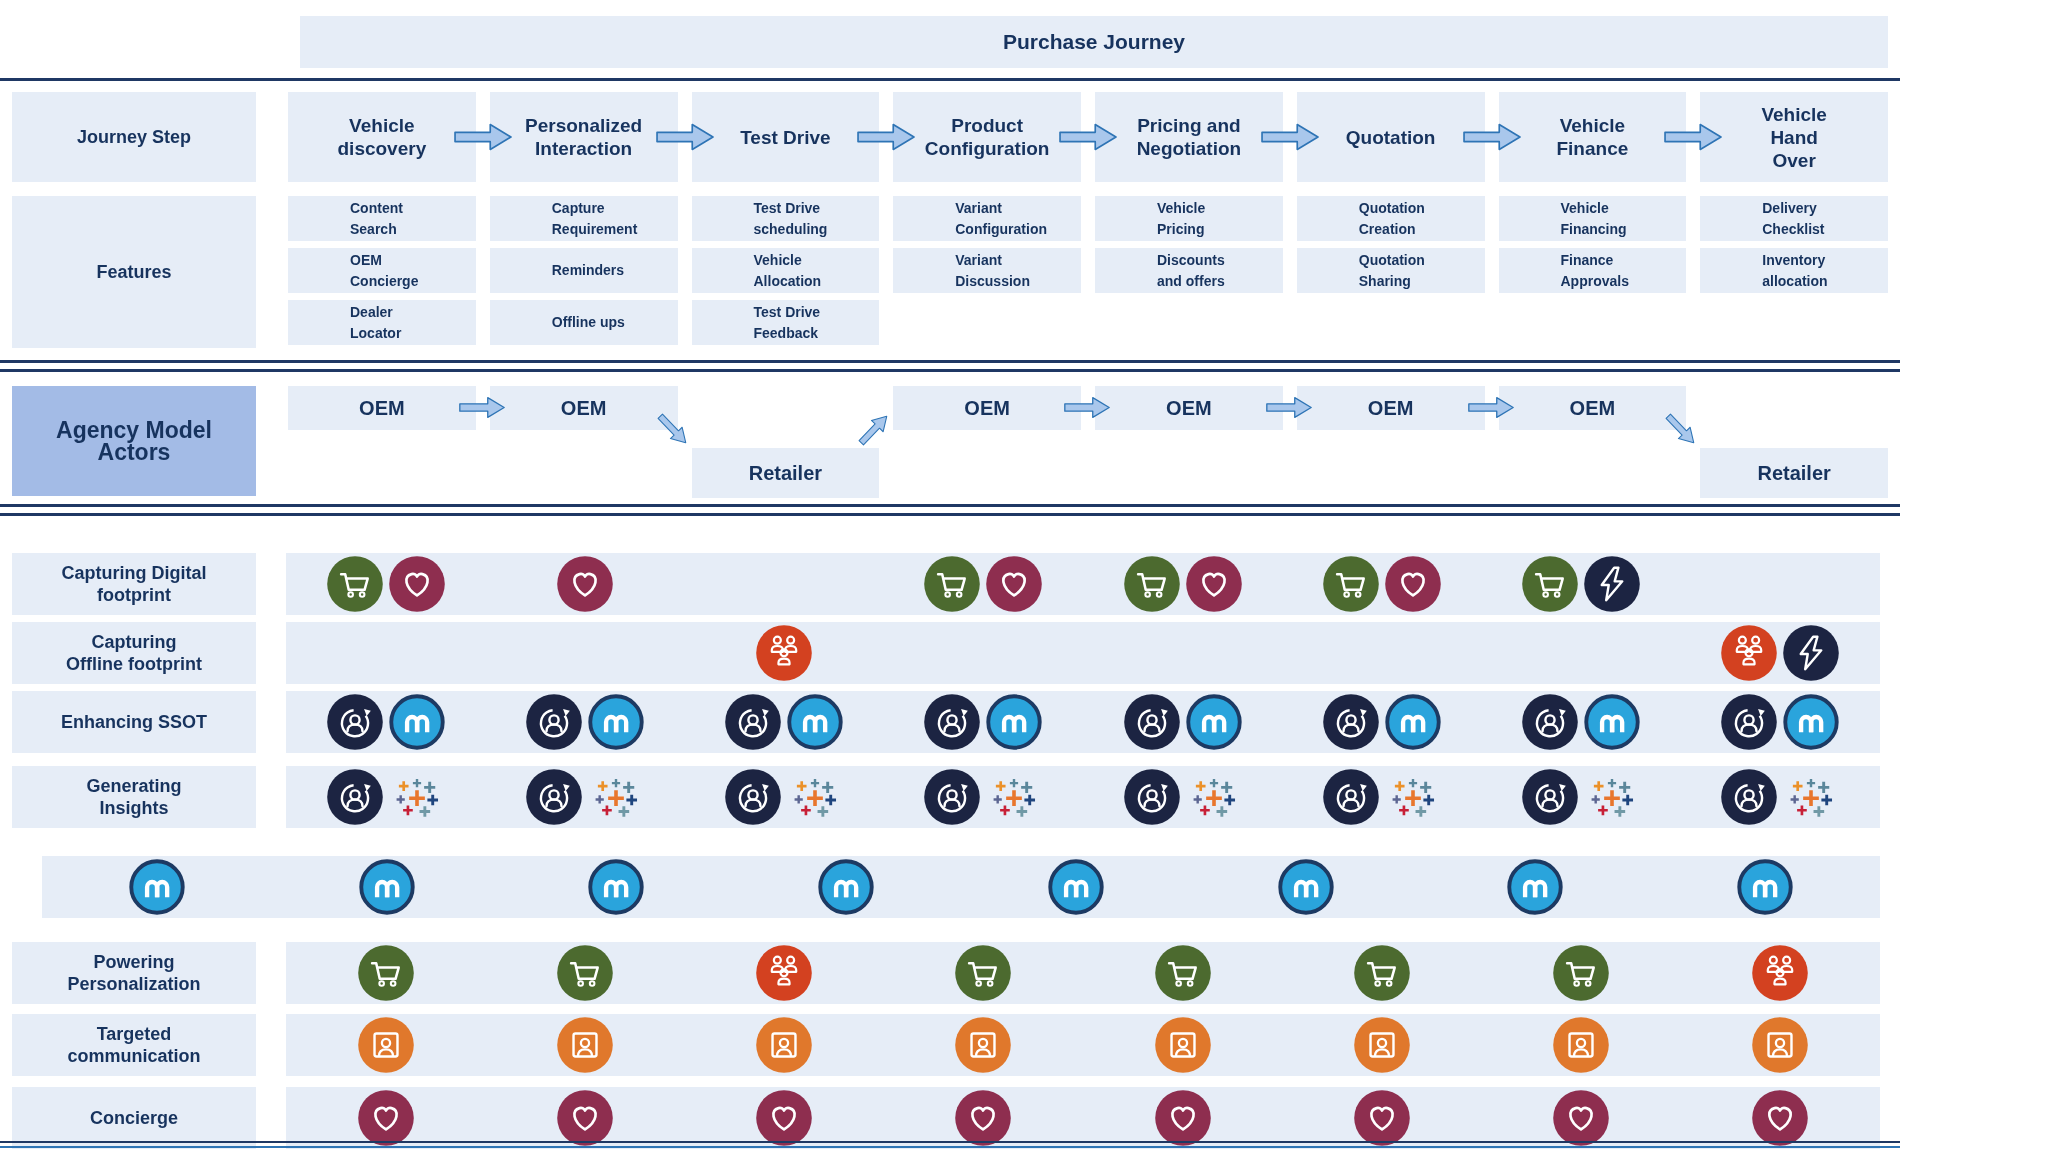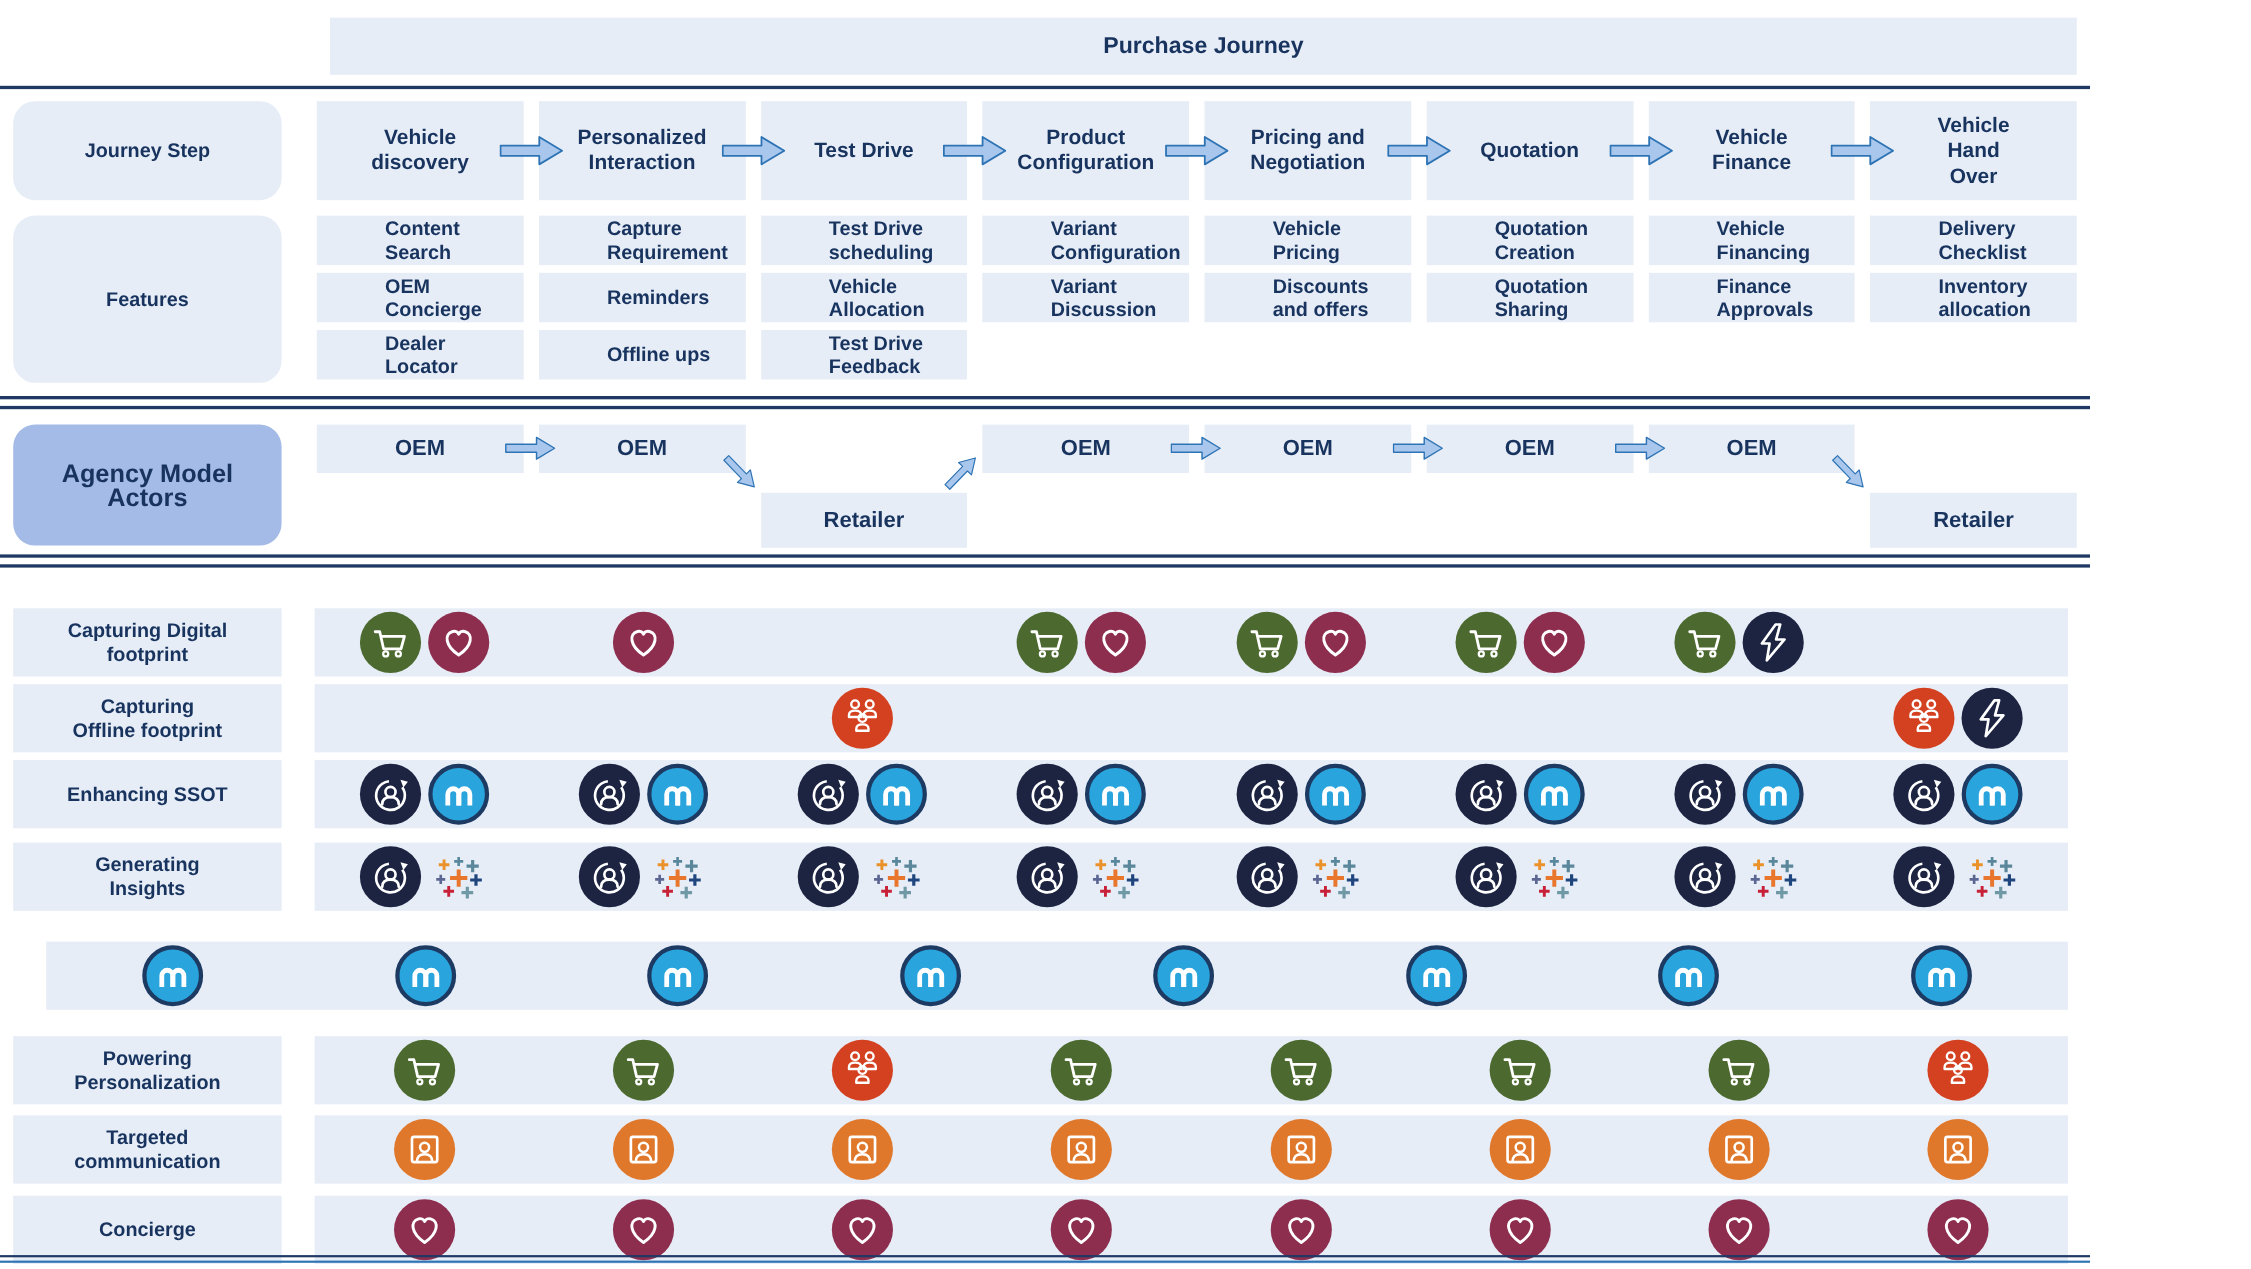--- a/index.html
+++ b/index.html
@@ -8,41 +8,41 @@
   .hr{position:absolute;left:0;right:0;background:#1f3864;}
   #hr1{top:78px;height:3px;}
   #hr2a{top:360px;height:3px;} #hr2b{top:369px;height:3px;}
   #hr3a{top:504px;height:3px;} #hr3b{top:513px;height:3px;}
   #hr4a{top:1141px;height:2px;} #hr4b{top:1146px;height:2px;background:#2e74b5;}
 
   .pj-band{position:absolute;top:16px;left:300px;right:12px;height:52px;background:#e6edf7;
            display:flex;align-items:center;justify-content:center;font-size:21px;font-weight:700;}
 
   .row-label{background:#e6edf7;display:flex;align-items:center;justify-content:center;
-             text-align:center;font-weight:600;font-size:18px;white-space:pre-line;line-height:22px;border-radius:20px;}
+             text-align:center;font-weight:600;font-size:18px;white-space:pre-line;line-height:22px;}
 
   
   #journey{position:absolute;top:92px;left:12px;right:12px;height:90px;display:flex;}
   #journey .row-label{width:244px;height:90px;flex:none;}
   #journey-grid{position:relative;flex:1;margin-left:32px;display:grid;
                 grid-template-columns:repeat(8,1fr);column-gap:14px;}
   .jcell{position:relative;}
   .jbox{position:absolute;inset:0;background:#e6edf7;display:flex;align-items:center;
         justify-content:center;text-align:center;font-weight:600;font-size:19px;
         white-space:pre-line;line-height:23px;}
   .harrow{position:absolute;left:-36px;top:50%;transform:translateY(-50%);z-index:2;line-height:0;}
 
   
   #features{position:absolute;top:196px;left:12px;right:12px;height:152px;display:flex;}
   #features .row-label{width:244px;height:152px;flex:none;}
   #features-grid{flex:1;margin-left:32px;display:grid;grid-template-columns:repeat(8,1fr);
                  column-gap:14px;align-items:start;}
   .fcol{display:flex;flex-direction:column;gap:7px;}
   .fbox{height:45px;background:#e6edf7;display:flex;flex-direction:column;justify-content:center;
-        padding-left:62px;font-size:18px;font-weight:600;white-space:pre-line;line-height:21px;}
+        padding-left:62px;font-size:14px;font-weight:600;white-space:pre-line;line-height:21px;}
 
   
   #agency{position:absolute;top:386px;left:12px;right:12px;height:112px;display:flex;}
   #agency .row-label{width:244px;height:110px;flex:none;background:#a3bbe6;font-size:23px;}
   #agency-grid{flex:1;margin-left:32px;display:grid;grid-template-columns:repeat(8,1fr);
                column-gap:14px;position:relative;}
   .acell{position:relative;height:112px;}
   .abox{position:absolute;left:0;right:0;background:#e6edf7;display:flex;align-items:center;
         justify-content:center;font-weight:700;font-size:20px;}
   .abox.top{top:0;height:44px;}

